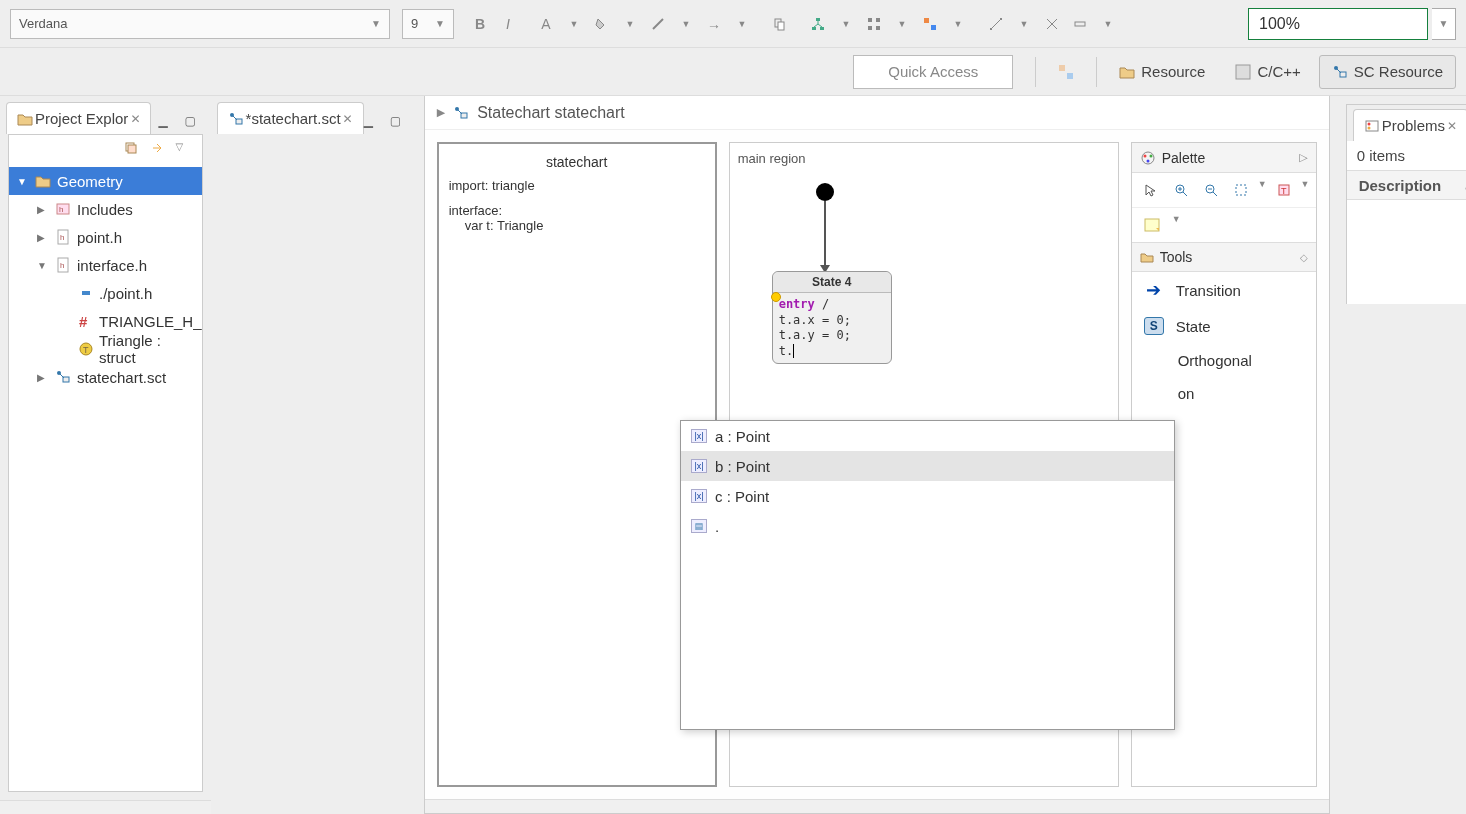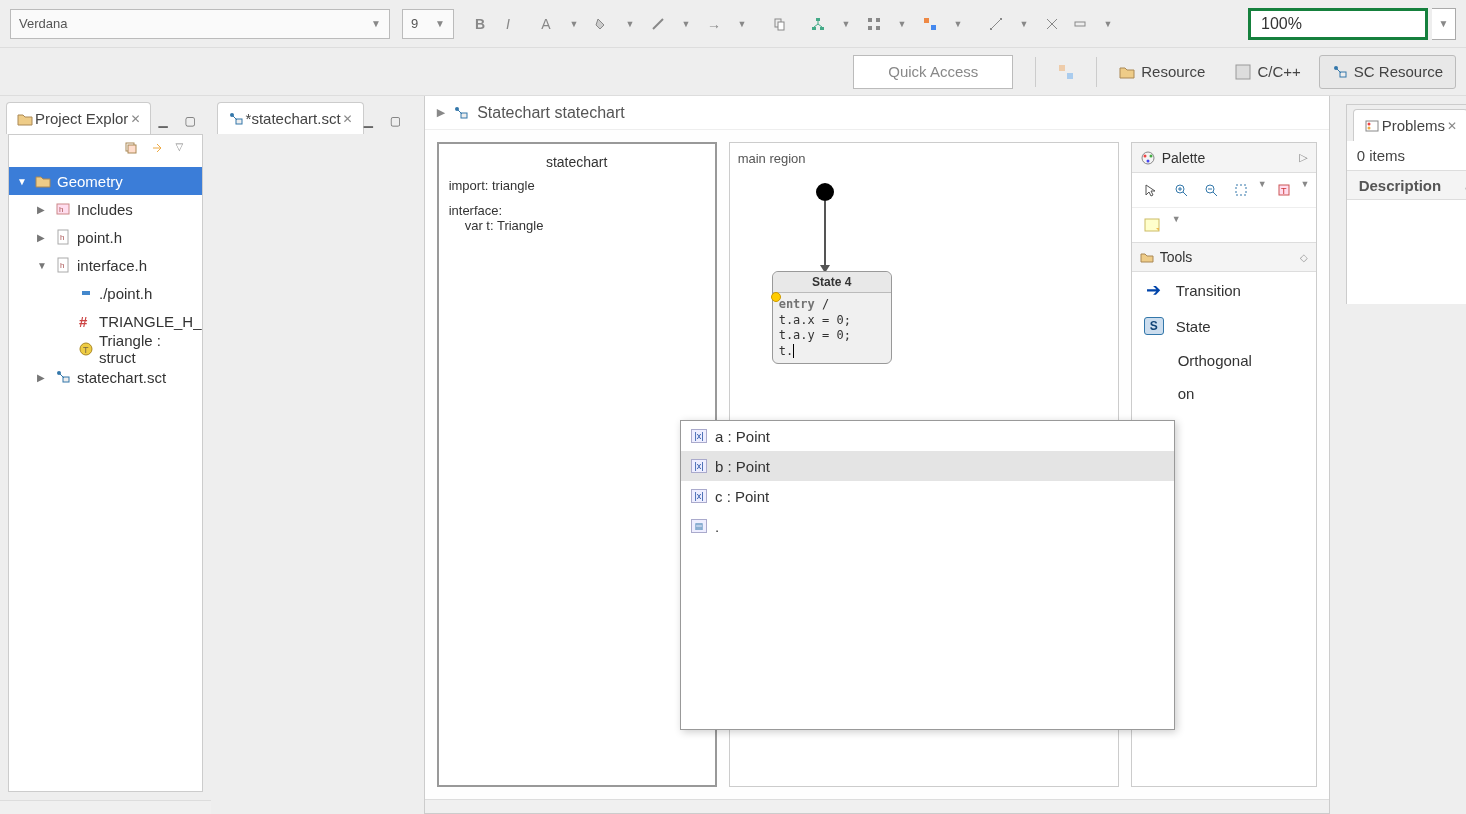--- a/index.html
+++ b/index.html
@@ -5,21 +5,21 @@
 * { box-sizing: border-box; margin: 0; padding: 0; }
 body { font-family: "Segoe UI", "Tahoma", sans-serif; font-size: 13px; background: #eeeeee; color: #333; width: 1466px; height: 814px; overflow: hidden; }
 
 
 .toolbar { height: 48px; background: #eeeeee; display: flex; align-items: center; padding: 0 10px; gap: 4px; border-bottom: 1px solid #ddd; }
 .font-select { width: 380px; height: 30px; border: 1px solid #bbb; background: #fafafa; padding: 0 8px; display: flex; align-items: center; justify-content: space-between; color: #555; }
 .size-select { width: 52px; height: 30px; border: 1px solid #bbb; background: #fafafa; padding: 0 8px; display: flex; align-items: center; justify-content: space-between; color: #555; margin-left: 8px; }
 .dropdown-arrow { font-size: 10px; color: #888; }
 .tb-btn { width: 24px; height: 24px; display: flex; align-items: center; justify-content: center; color: #888; font-size: 14px; cursor: pointer; }
 .tb-sep { width: 6px; }
-.zoom-select { width: 180px; height: 32px; border: 3px solid #15803d; background: #fff; padding: 0 10px; display: flex; align-items: center; justify-content: space-between; font-size: 16px; margin-left: auto; }
+.zoom-select { width: 180px; height: 32px; border: 1px solid #15803d; background: #fff; padding: 0 10px; display: flex; align-items: center; justify-content: space-between; font-size: 16px; margin-left: auto; }
 .zoom-dd { width: 24px; height: 32px; border: 1px solid #aaa; border-left: none; background: #fff; display: flex; align-items: center; justify-content: center; }
 
 
 .persp-bar { height: 48px; background: #eeeeee; display: flex; align-items: center; justify-content: flex-end; padding: 0 10px; gap: 6px; border-bottom: 1px solid #ddd; }
 .quick-access { width: 160px; height: 34px; border: 1px solid #bbb; background: #fff; display: flex; align-items: center; justify-content: center; color: #888; font-size: 15px; margin-right: 12px; }
 .persp-btn { height: 34px; padding: 0 12px; display: flex; align-items: center; gap: 6px; font-size: 15px; color: #444; cursor: pointer; border-radius: 3px; }
 .persp-btn.active { background: #e8e8e8; border: 1px solid #bbb; }
 .persp-sep { width: 1px; height: 30px; background: #ccc; margin: 0 4px; }
 
 
@@ -56,21 +56,21 @@
 .def-box { width: 280px; border: 2px solid #999; padding: 10px; font-size: 13px; background: #fff; }
 .def-title { text-align: center; margin-bottom: 8px; font-size: 14px; }
 .region-box { width: 390px; border: 1px solid #ccc; padding: 8px; font-size: 13px; background: #fff; position: relative; }
 .region-title { font-size: 13px; margin-bottom: 8px; color: #555; }
 .initial-state { width: 18px; height: 18px; background: #000; border-radius: 50%; position: absolute; left: 86px; top: 40px; }
 .transition-line { position: absolute; left: 94px; top: 58px; width: 2px; height: 70px; background: #555; }
 .transition-line::after { content: ''; position: absolute; bottom: -2px; left: -4px; border-left: 5px solid transparent; border-right: 5px solid transparent; border-top: 8px solid #555; }
 .state-box { position: absolute; left: 42px; top: 128px; width: 120px; border: 1px solid #999; border-radius: 6px; background: #f0f0f0; font-size: 12px; }
 .state-title { text-align: center; font-weight: bold; padding: 3px; border-bottom: 1px solid #bbb; background: #e8e8e8; border-radius: 6px 6px 0 0; }
 .state-body { padding: 4px 6px; font-family: monospace; font-size: 12px; line-height: 1.3; }
-.state-body .kw { color: #737373; font-weight: bold; }
+.state-body .kw { color: #a21caf; font-weight: bold; }
 .lightbulb { position: absolute; left: -2px; top: 20px; width: 10px; height: 10px; background: #ffcc00; border-radius: 50%; border: 1px solid #cc9900; }
 
 
 .palette { width: 186px; border: 1px solid #ccc; background: #fff; font-size: 14px; }
 .palette-hdr { height: 30px; display: flex; align-items: center; gap: 6px; padding: 0 8px; background: #f4f4f4; border-bottom: 1px solid #ddd; }
 .palette-tools { padding: 6px; display: flex; flex-wrap: wrap; gap: 4px; }
 .ptool { width: 26px; height: 22px; display: flex; align-items: center; justify-content: center; font-size: 14px; cursor: pointer; }
 .palette-section { padding: 6px 8px; background: #f4f4f4; border-top: 1px solid #ddd; border-bottom: 1px solid #ddd; display: flex; align-items: center; gap: 6px; }
 .palette-item { padding: 8px 10px; display: flex; align-items: center; gap: 10px; cursor: pointer; font-size: 15px; }
 .pitem-icon { width: 24px; height: 20px; display: flex; align-items: center; justify-content: center; }

